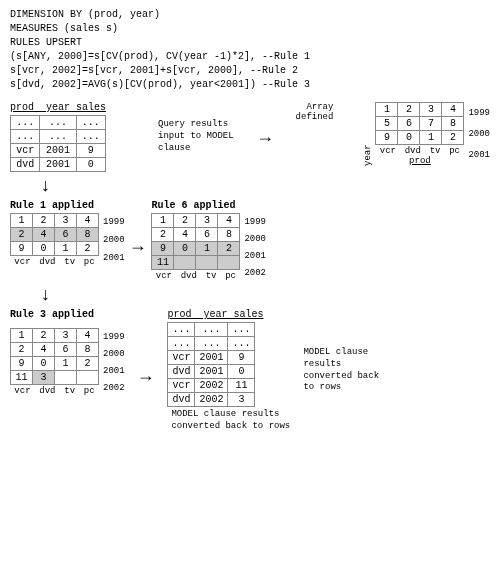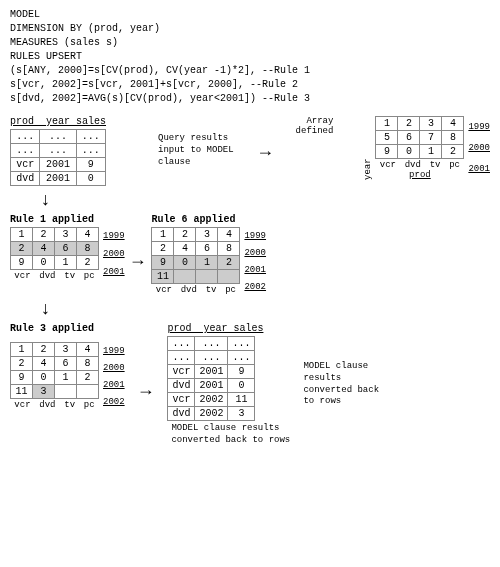--- a/index.html
+++ b/index.html
@@ -53,21 +53,20 @@
       display: flex;
       align-items: stretch;
       gap: 2px;
     }
     .array-years {
       display: flex;
       flex-direction: column;
       justify-content: space-around;
       font-size: 9px;
       padding-left: 2px;
-      text-decoration: underline;
     }
     .query-note {
       font-size: 9px;
       line-height: 1.3;
       max-width: 90px;
       align-self: center;
       margin-left: 44px;
     }
     .rule-note {
       font-size: 9px;
@@ -80,21 +79,20 @@
       display: flex;
       flex-direction: column;
     }
   </style>
 </head>
 <body>
 
 <div class="main-layout">
 
   <div class="code-block">
-    <div>MODEL</div>
     <div>DIMENSION BY (prod, year)</div>
     <div>MEASURES (sales s)</div>
     <div>RULES UPSERT</div>
     <div>(s[ANY, 2000]=s[CV(prod), CV(year -1)*2],  --Rule 1</div>
     <div> s[vcr, 2002]=s[vcr, 2001]+s[vcr, 2000],   --Rule 2</div>
     <div> s[dvd, 2002]=AVG(s)[CV(prod), year&lt;2001]) --Rule 3</div>
   </div>
 
   <div class="row1">
 

